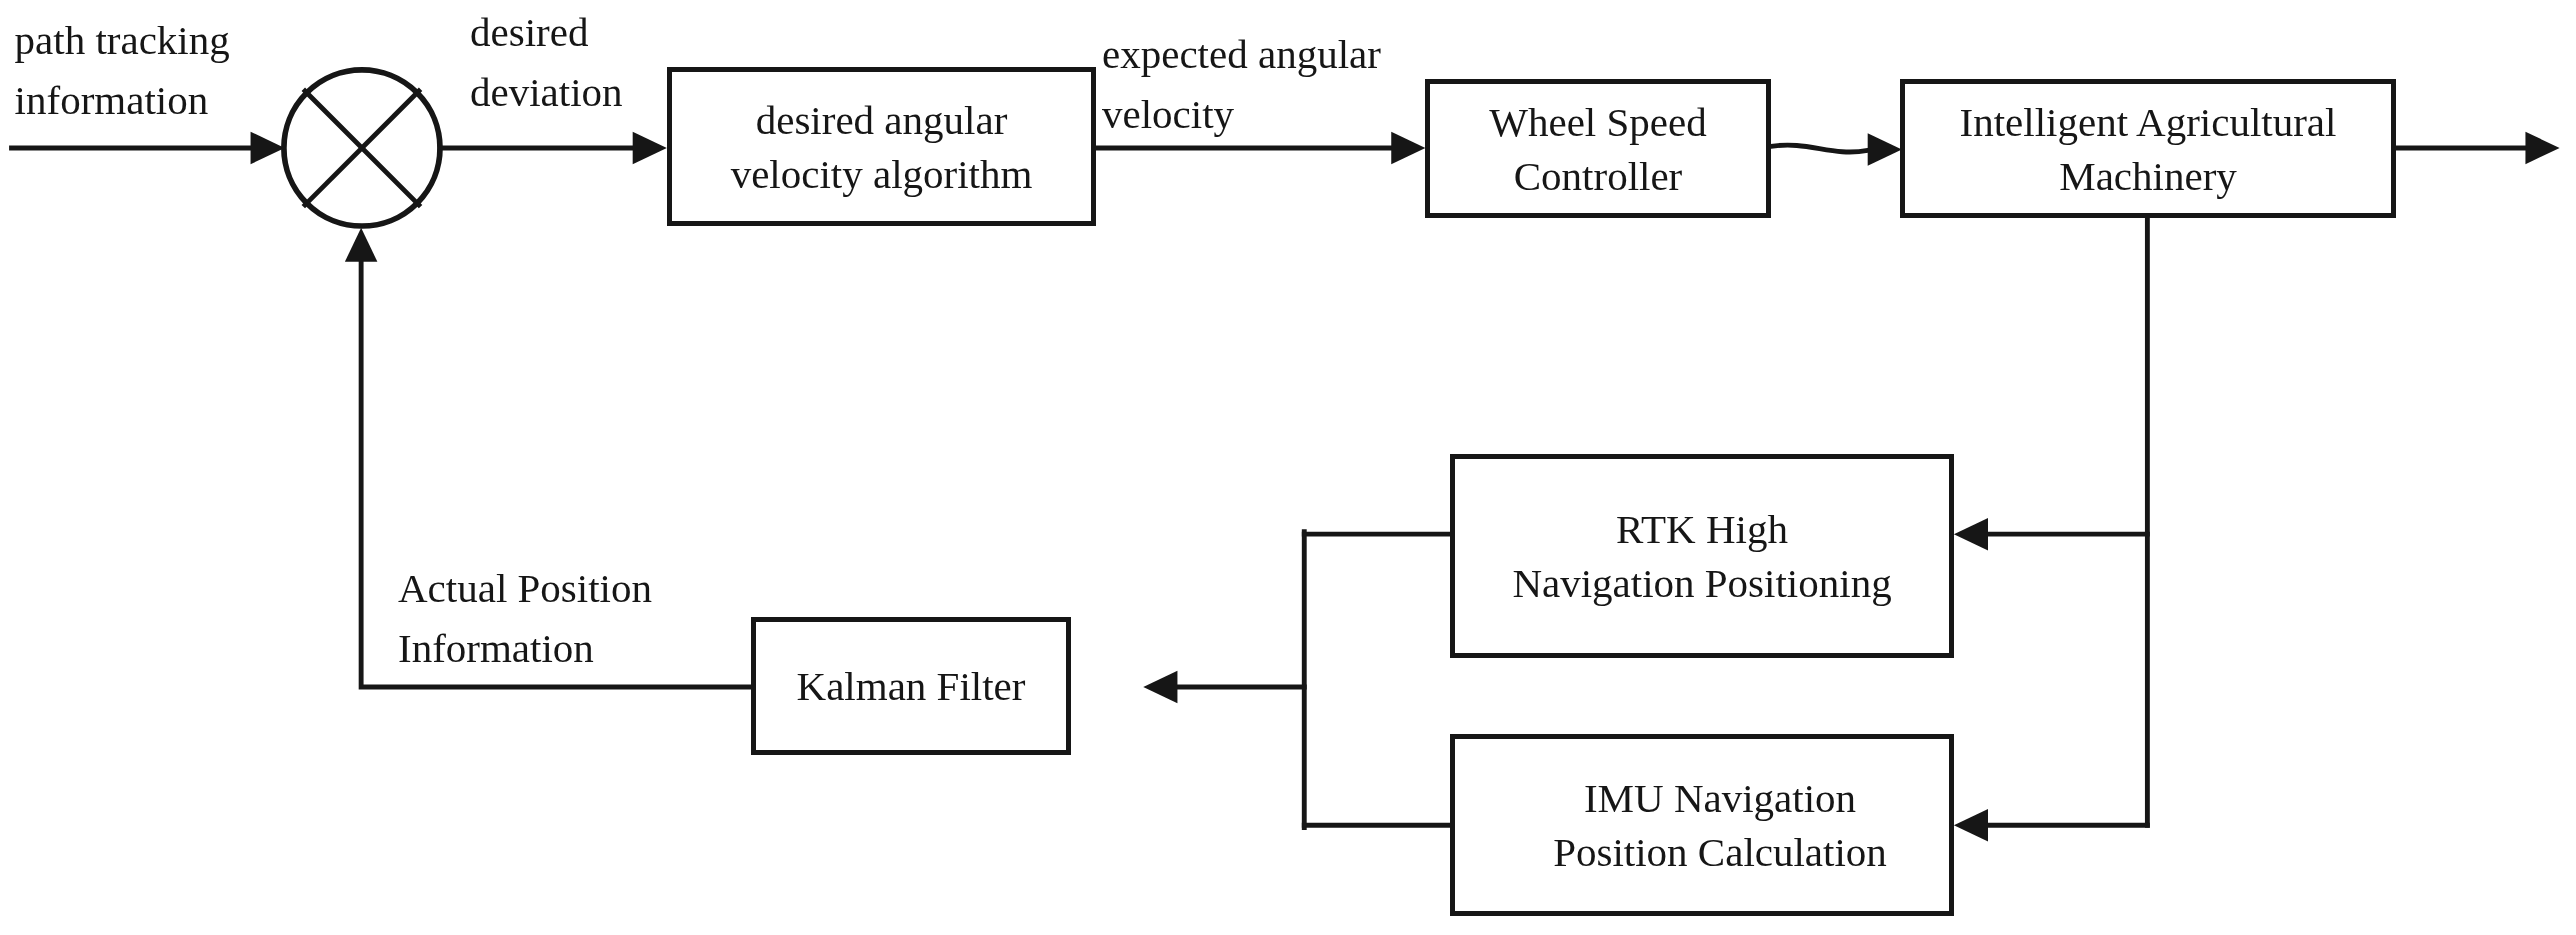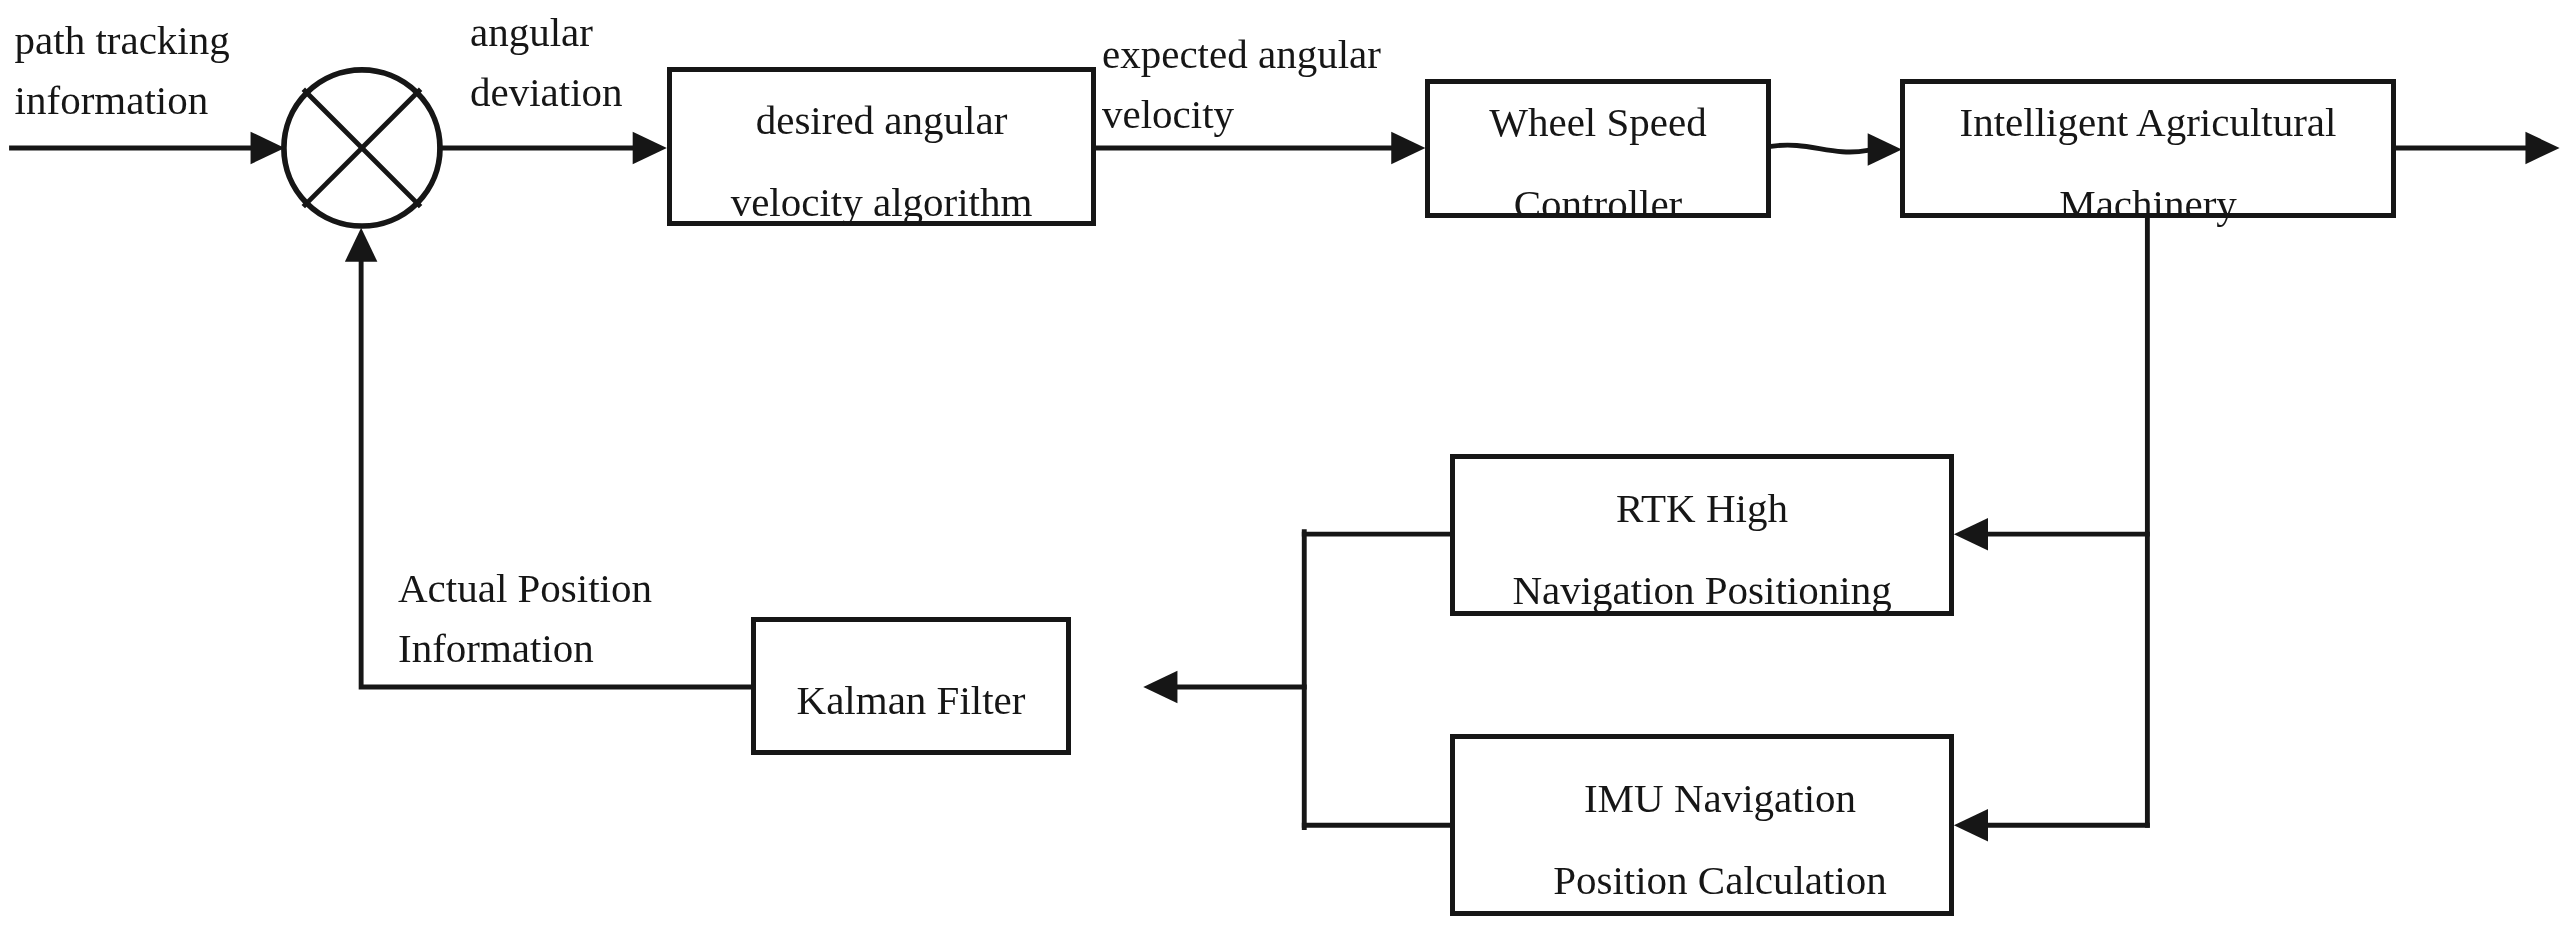--- a/index.html
+++ b/index.html
@@ -45,21 +45,21 @@
     border: 5.7px solid #161616;
     display: flex;
     flex-direction: column;
     align-items: center;
     justify-content: center;
     text-align: center;
     font-size: 41px;
     line-height: 54px;
     z-index: 2;
   }
-  .block span { display: block; white-space: nowrap; margin-top: 28px; }
+  .block span { display: block; white-space: nowrap; }
   .flow-label {
     position: absolute;
     font-size: 41px;
     line-height: 60px;
     white-space: nowrap;
     z-index: 2;
   }
   .flow-label span { display: block; }
 </style>
 </head>
@@ -115,41 +115,41 @@
   <div class="block" style="left:1425px; top:79px; width:346px; height:139px;">
     <span>Wheel Speed</span>
     <span>Controller</span>
   </div>
 
   <div class="block" style="left:1900px; top:79px; width:496px; height:139px;">
     <span>Intelligent Agricultural</span>
     <span>Machinery</span>
   </div>
 
-  <div class="block" style="left:1450px; top:454px; width:504px; height:162px;">
+  <div class="block" style="left:1450px; top:454px; width:504px; height:204px;">
     <span>RTK High</span>
     <span>Navigation Positioning</span>
   </div>
 
   <div class="block" style="left:1450px; top:734px; width:504px; height:182px;padding-left:36px;">
     <span>IMU Navigation</span>
     <span>Position Calculation</span>
   </div>
 
   <div class="block" style="left:751px; top:617px; width:320px; height:138px;">
     <span>Kalman Filter</span>
   </div>
 
   <div class="flow-label" style="left:14.6px; top:9.8px;">
     <span>path tracking</span>
     <span>information</span>
   </div>
 
   <div class="flow-label" style="left:470px; top:1.6px;">
-    <span>angular</span>
+    <span>desired</span>
     <span>deviation</span>
   </div>
 
   <div class="flow-label" style="left:1102px; top:24px;">
     <span>expected angular</span>
     <span>velocity</span>
   </div>
 
   <div class="flow-label" style="left:398px; top:558px;">
     <span>Actual Position</span>

